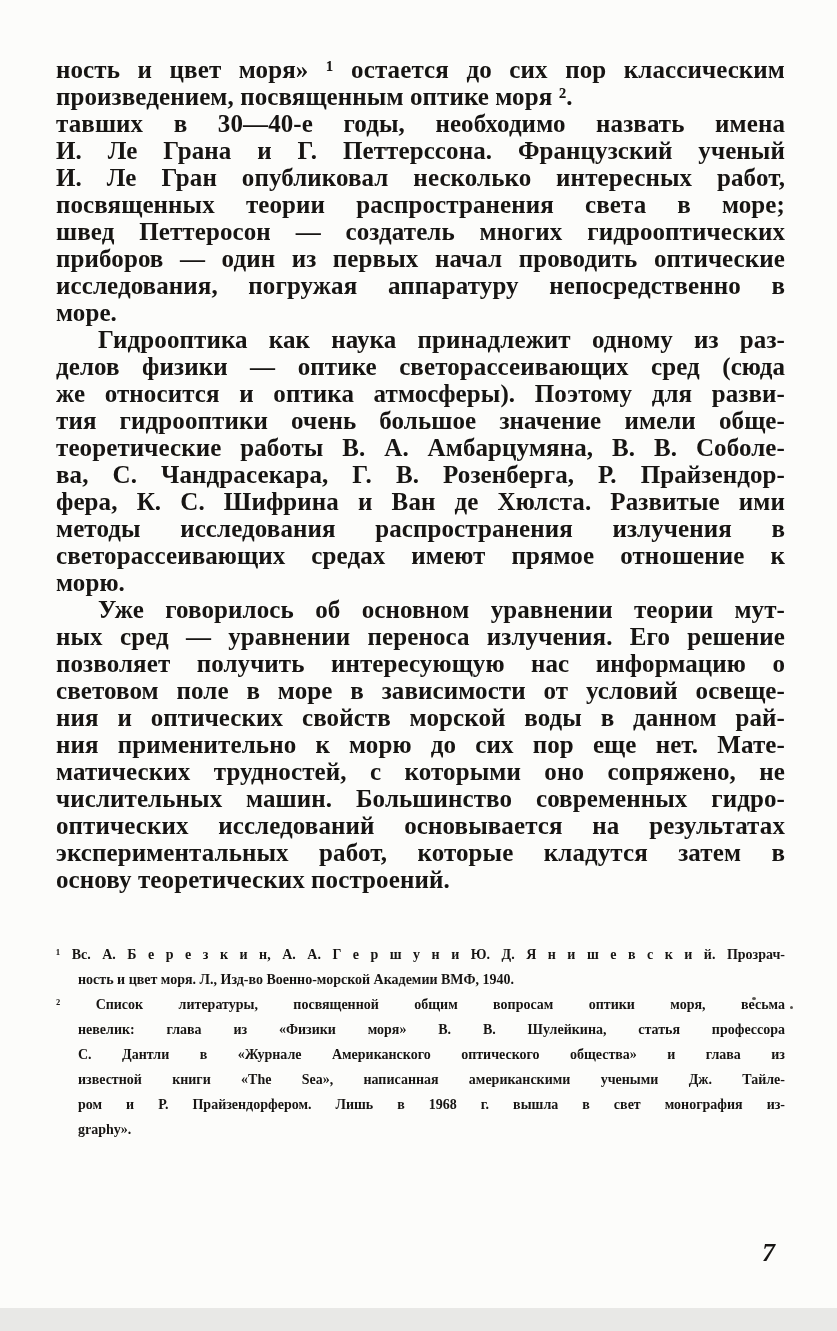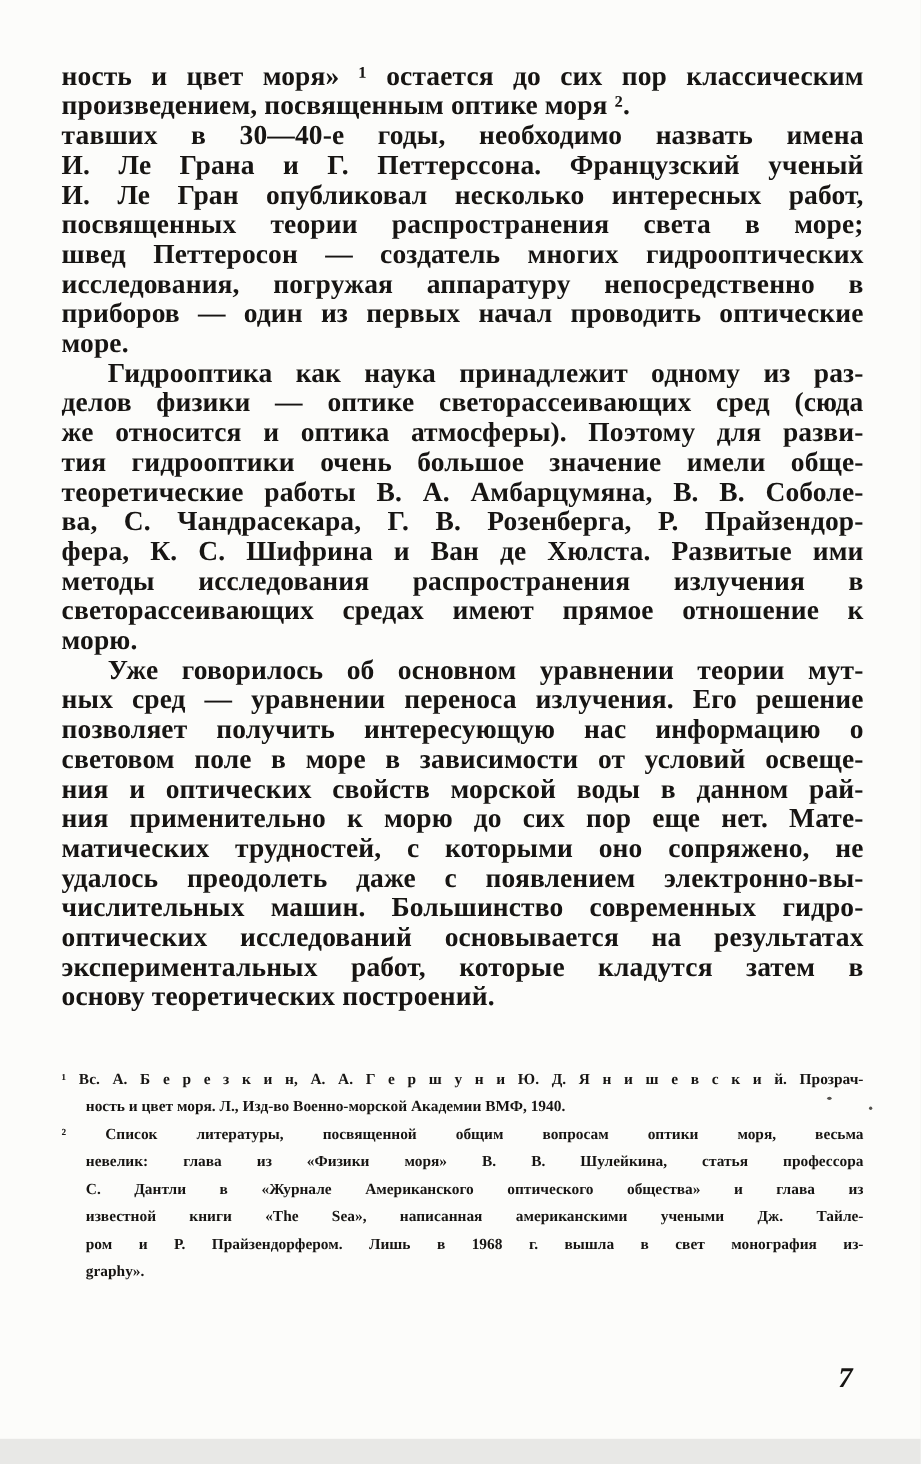--- a/index.html
+++ b/index.html
@@ -67,22 +67,22 @@
         <div class="paragraph">
           <div class="line">ность и цвет моря» ¹ остается до сих пор классическим</div>
           <div class="line last">произведением, посвященным оптике моря ².</div>
         </div>
         <div class="paragraph">
           <div class="line">тавших в 30—40-е годы, необходимо назвать имена</div>
           <div class="line">И. Ле Грана и Г. Петтерссона. Французский ученый</div>
           <div class="line">И. Ле Гран опубликовал несколько интересных работ,</div>
           <div class="line">посвященных теории распространения света в море;</div>
           <div class="line">швед Петтеросон — создатель многих гидрооптических</div>
+          <div class="line">приборов — один из первых начал проводить оптические</div>
           <div class="line">исследования, погружая аппаратуру непосредственно в</div>
-          <div class="line">приборов — один из первых начал проводить оптические</div>
           <div class="line last">море.</div>
         </div>
         <div class="paragraph">
           <div class="line indent">Гидрооптика как наука принадлежит одному из раз-</div>
           <div class="line">делов физики — оптике светорассеивающих сред (сюда</div>
           <div class="line">же относится и оптика атмосферы). Поэтому для разви-</div>
           <div class="line">тия гидрооптики очень большое значение имели обще-</div>
           <div class="line">теоретические работы В. А. Амбарцумяна, В. В. Соболе-</div>
           <div class="line">ва, С. Чандрасекара, Г. В. Розенберга, Р. Прайзендор-</div>
           <div class="line">фера, К. С. Шифрина и Ван де Хюлста. Развитые ими</div>
@@ -91,21 +91,20 @@
           <div class="line last">морю.</div>
         </div>
         <div class="paragraph">
           <div class="line indent">Уже говорилось об основном уравнении теории мут-</div>
           <div class="line">ных сред — уравнении переноса излучения. Его решение</div>
           <div class="line">позволяет получить интересующую нас информацию о</div>
           <div class="line">световом поле в море в зависимости от условий освеще-</div>
           <div class="line">ния и оптических свойств морской воды в данном рай-</div>
           <div class="line">ния применительно к морю до сих пор еще нет. Мате-</div>
           <div class="line">матических трудностей, с которыми оно сопряжено, не</div>
-          <div class="line">удалось преодолеть даже с появлением электронно-вы-</div>
           <div class="line">числительных машин. Большинство современных гидро-</div>
           <div class="line">оптических исследований основывается на результатах</div>
           <div class="line">экспериментальных работ, которые кладутся затем в</div>
           <div class="line last">основу теоретических построений.</div>
         </div>
       </div>
     <div class="footnotes" id="footnotes">
         <div class="footnote">
           <div class="fn-line first">¹ Вс. А. Б е р е з к и н, А. А. Г е р ш у н и Ю. Д. Я н и ш е в с к и й. Прозрач-</div>
           <div class="fn-line last">ность и цвет моря. Л., Изд-во Военно-морской Академии ВМФ, 1940.</div>

